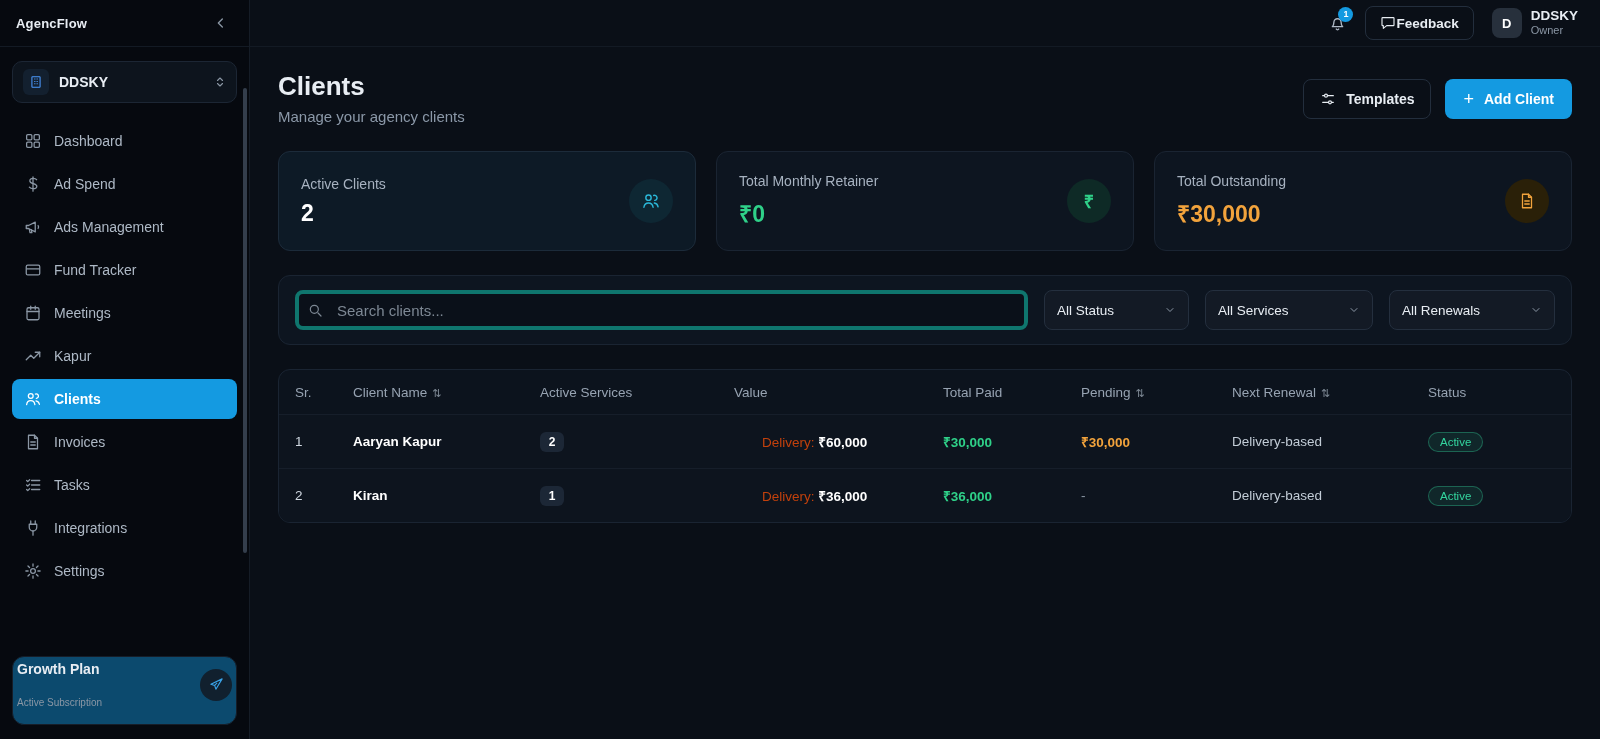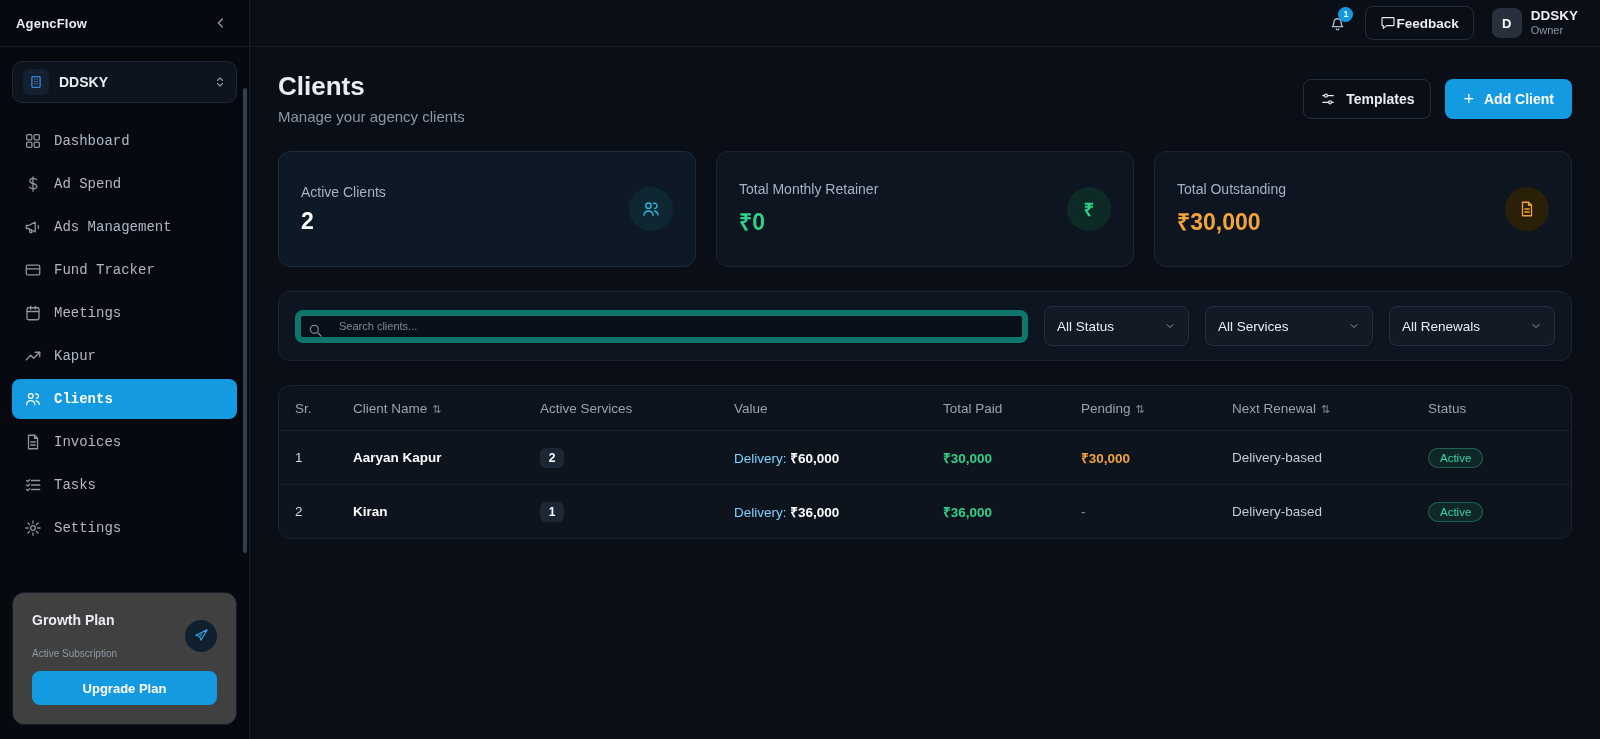--- a/index.html
+++ b/index.html
@@ -33,38 +33,38 @@
     background:#0d141d; border:1px solid #1c2634; border-radius:10px;
     display:flex; align-items:center; gap:10px; padding:0 10px; cursor:pointer;
   }
   .ws-icon-box {
     width:26px; height:26px; border-radius:6px; background:#13202f;
     display:flex; align-items:center; justify-content:center; color:#4c9aff;
   }
   .ws-name { font-weight:700; font-size:14px; flex:1; }
   .ws-chevrons { color:#8b97a5; }
 
-  .nav { padding:8px 12px 0 12px; display:flex; flex-direction:column; gap:3px;font-family:Liberation Mono, monospace; }
+  .nav { padding:8px 12px 0 12px; display:flex; flex-direction:column; gap:3px; }
   .nav-item {
     height:40px; border-radius:8px; display:flex; align-items:center; gap:12px;
     padding:0 12px; color:#aeb9c6; font-size:14px; cursor:pointer;
   }
   .nav-item .ico { color:#8b97a5; }
   .nav-item.active { background:#149ae1; color:#ffffff; font-weight:600; }
   .nav-item.active .ico { color:#ffffff; }
 
   .side-scrollbar {
     position:absolute; right:2px; top:88px; width:4px; height:465px;
     background:#343e4c; border-radius:2px;
   }
 
   .plan-card {
     margin:auto 12px 14px 12px;
-    background:#404040; border:1px solid #161d28; border-radius:12px;
-    padding:19px;
+    background:#0c4a6e; border:1px solid #161d28; border-radius:12px;
+    padding:4px;
   }
   .plan-top { display:flex; align-items:center; justify-content:space-between; margin-bottom:12px; }
   .plan-title { font-size:14px; font-weight:700; }
   .plan-sub { font-size:10px; color:#8b97a5; margin-top:20px; }
   .plan-rocket {
     width:32px; height:32px; border-radius:50%; background:#11202e;
     display:flex; align-items:center; justify-content:center; color:#3aa3e8;
   }
   .upgrade-btn {
     width:100%; height:34px; border:none; border-radius:8px;
@@ -114,21 +114,21 @@
   .add-client-btn {
     height:40px; border:none; border-radius:8px; background:#149ae1; color:#fff;
     display:flex; align-items:center; gap:10px; padding:0 18px;
     font-size:14px; font-weight:600; font-family:inherit; cursor:pointer;
   }
   .plus-glyph { font-size:18px; font-weight:400; line-height:1; }
 
   
   .stats-row { display:flex; gap:20px; margin-top:26px; }
   .stat-card {
-    flex:1; height:116px; background:#0d1520; border:1px solid #1a2432;
+    flex:1; height:100px; background:#0d1520; border:1px solid #1a2432;
     border-radius:12px; padding:20px 22px;
     display:flex; align-items:center; justify-content:space-between;
   }
   .stat-card.first { background:#0d1a26; border-color:#1c2b3a; }
   .stat-label { font-size:14px; color:#a7b2c0; }
   .stat-value { font-size:23px; font-weight:700; margin-top:8px; }
   .stat-value.white { color:#ffffff; }
   .stat-value.green { color:#2fd189; }
   .stat-value.orange { color:#f2a33c; }
   .stat-icon {
@@ -140,22 +140,22 @@
   .stat-icon.amber { background:#2a2008; color:#f2a33c; }
 
   
   .filter-card {
     margin-top:24px; background:#0d1520; border:1px solid #1a2432; border-radius:12px;
     padding:14px 16px; display:flex; align-items:center; gap:16px;
   }
   .search-wrap { flex:1; position:relative; }
   .search-wrap .ico { position:absolute; left:12px; top:12px; color:#7d8894; }
   .search-input {
-    width:100%; height:33px; background:#0a1019; border:6px solid #0f766e;
-    border-radius:8px; color:#e8edf3; padding:0 12px 0 38px; font-size:11px;
+    width:100%; height:40px; background:#0a1019; border:4px solid #0f766e;
+    border-radius:8px; color:#e8edf3; padding:0 12px 0 38px; font-size:15px;
     font-family:inherit; outline:none;
   }
   .search-input::placeholder { color:#7d8894; }
   .dropdown {
     height:40px; background:#131a25; border:1px solid #242f3e; border-radius:8px;
     display:flex; align-items:center; justify-content:space-between;
     padding:0 12px; font-size:13.5px; cursor:pointer; gap:10px;
   }
   .dd-status { width:145px; } .dd-services { width:168px; } .dd-renewals { width:166px; }
 
@@ -171,21 +171,21 @@
   }
   .thead { height:44px; color:#97a3b2; font-size:13.5px; }
   .tbody-row { height:54px; border-top:1px solid #161e2a; background:#0d141e; font-size:13.5px; }
   .sort-glyph { font-size:11px; color:#7d8894; margin-left:5px; }
   .cell-sr { color:#cfd7e0; }
   .cell-name { font-weight:700; color:#ffffff; }
   .svc-badge {
     display:inline-block; min-width:24px; text-align:center; padding:3px 8px;
     background:#1c2736; border-radius:6px; font-weight:700; font-size:12px; color:#fff;
   }
-  .val-label { color:#7dd3fc; }
+  .val-label { color:#c2410c;margin-left:28px; }
   .val-amount { color:#fff; font-weight:700; }
   .paid { color:#2fd189; font-weight:600; }
   .pending-orange { color:#f2a33c; font-weight:600; }
   .pending-muted { color:#8b97a5; }
   .renewal { color:#c2ccd6; }
   .status-badge {
     display:inline-block; padding:3px 11px; border-radius:999px; font-size:11.5px;
     color:#33d69f; background:rgba(51,214,159,0.10); border:1px solid rgba(51,214,159,0.35);
   }
 </style>
@@ -303,20 +303,30 @@
             <path d="M10 6h11M10 12h11M10 18h11"></path>
             <path d="M3.5 6l1.5 1.5L7.5 5"></path>
             <path d="M3.5 12l1.5 1.5L7.5 11"></path>
             <path d="M3.5 18l1.5 1.5L7.5 17"></path>
           </svg>
         </span>
       <span>Tasks</span>
     </div>
     <div class="nav-item">
       <span class="ico">
+          <svg width="18" height="18" viewBox="0 0 24 24" fill="none" stroke="currentColor" stroke-width="1.7" stroke-linecap="round" stroke-linejoin="round">
+            <path d="M9 7V2.5M15 7V2.5"></path>
+            <path d="M7 7h10v4a5 5 0 0 1-10 0V7z"></path>
+            <path d="M12 16v5.5"></path>
+          </svg>
+        </span>
+      <span>Integrations</span>
+    </div>
+    <div class="nav-item">
+      <span class="ico">
           <svg width="18" height="18" viewBox="0 0 24 24" fill="none" stroke="currentColor" stroke-width="1.7" stroke-linecap="round">
             <circle cx="12" cy="12" r="3.2"></circle>
             <path d="M12 2.5v3M12 18.5v3M2.5 12h3M18.5 12h3M5.3 5.3l2.1 2.1M16.6 16.6l2.1 2.1M18.7 5.3l-2.1 2.1M7.4 16.6l-2.1 2.1"></path>
           </svg>
         </span>
       <span>Settings</span>
     </div>
   </nav>
 
   <div class="side-scrollbar"></div>
@@ -327,21 +337,20 @@
         <div class="plan-title">Growth Plan</div>
         <div class="plan-sub">Active Subscription</div>
       </div>
       <div class="plan-rocket">
         <svg width="15" height="15" viewBox="0 0 24 24" fill="none" stroke="currentColor" stroke-width="1.8" stroke-linejoin="round">
             <path d="M21 3L3 11.5l6 2 2 6L21 3z"></path>
             <path d="M9 13.5l4-4"></path>
           </svg>
       </div>
     </div>
-    <button class="upgrade-btn">Upgrade Plan</button>
   </div>
 </aside>
 
 <header class="topbar">
   <div class="bell-wrap">
     <svg width="19" height="19" viewBox="0 0 24 24" fill="none" stroke="currentColor" stroke-width="1.7" stroke-linecap="round" stroke-linejoin="round">
         <path d="M18.5 16h-13c1.3-1.5 1.9-2.7 1.9-5.4a4.6 4.6 0 0 1 9.2 0c0 2.7.6 3.9 1.9 5.4z"></path>
         <path d="M10.4 19a1.8 1.8 0 0 0 3.2 0"></path>
       </svg>
     <span class="bell-badge">1</span>

